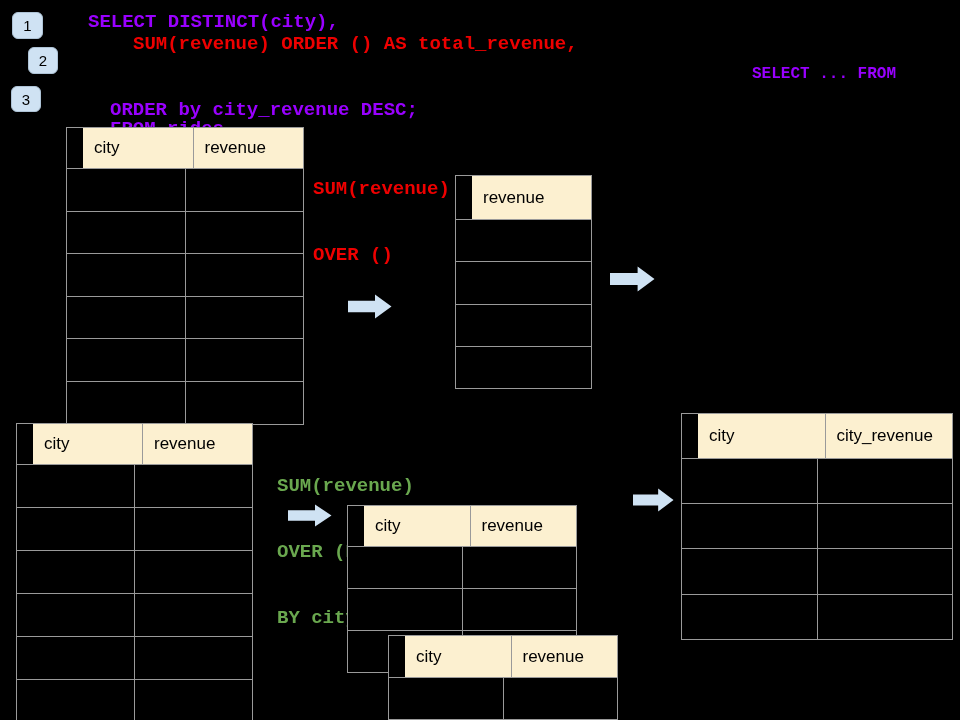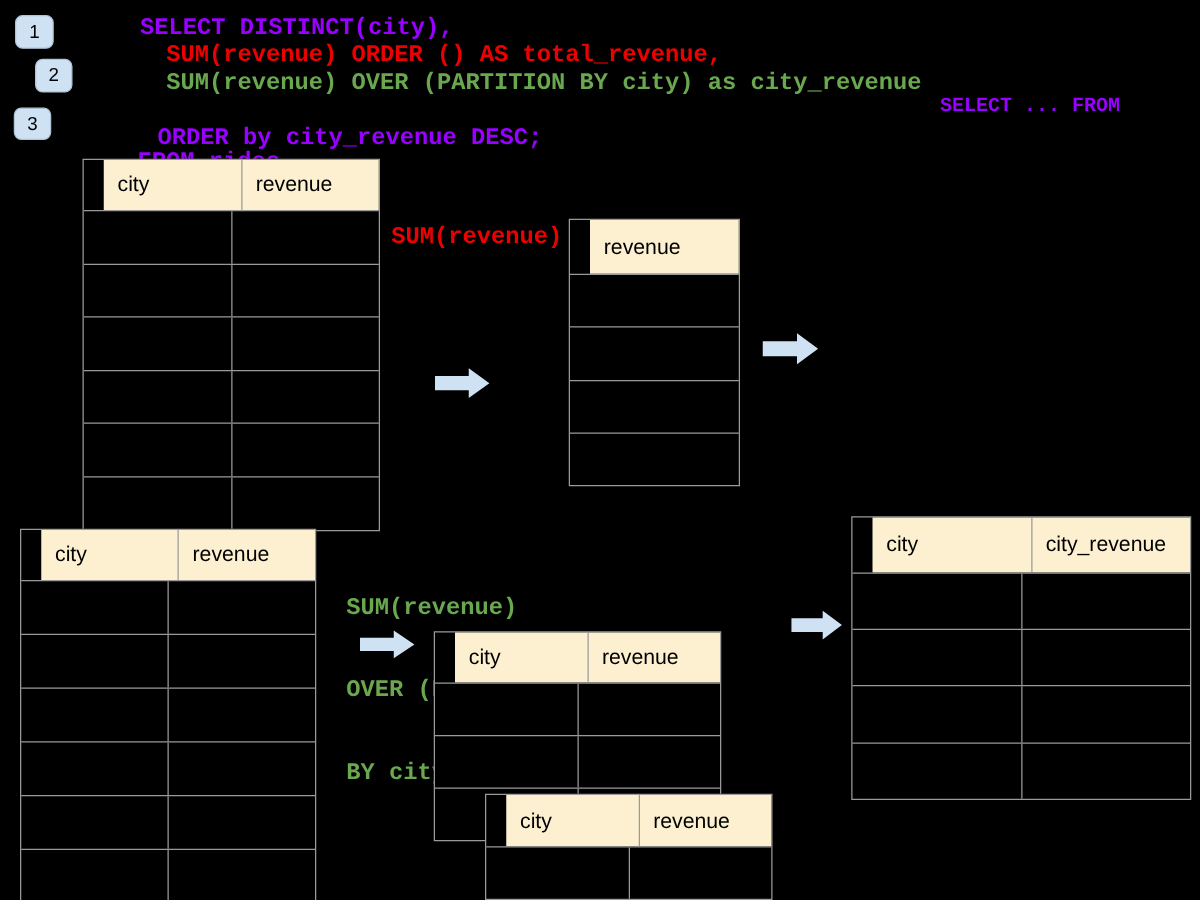--- a/index.html
+++ b/index.html
@@ -6,22 +6,22 @@
   .canvas{position:relative;width:960px;height:720px;background:var(--background,#000);overflow:hidden;}
 
   
   .code{position:absolute;font-family:"Liberation Mono",monospace;font-weight:bold;white-space:pre;}
   .code-main{font-size:19px;line-height:22px;}
   .code-small{font-size:16px;line-height:21px;}
   .sql-l0{left:88px;top:11px;}
   .sql-l1{left:133px;top:33px;}
   .sql-l2{left:133px;top:55px;}
   .sql-l3{left:110px;top:77px;}
-  .sql-l4{left:126px;top:99px;}
-  .side-snippet{left:752px;top:33px;}
+  .sql-l4{left:110px;top:99px;}
+  .side-snippet{left:752px;top:22px;}
   .ann-total{left:313px;top:134px;}
   .ann-partition{left:277px;top:431px;}
 
   
   .badge{position:absolute;display:flex;align-items:center;justify-content:center;
          background:var(--badge_bg,#cfe2f3);color:var(--badge_text,#000);
          border:1px solid #aec3d6;border-radius:6px;
          font-family:"Liberation Sans",sans-serif;font-size:15px;}
   .badge-1{left:12px;top:12px;width:29px;height:25px;}
   .badge-2{left:28px;top:47px;width:28px;height:25px;}
@@ -55,32 +55,32 @@
 </style>
 </head>
 <body>
 
 <div class="canvas">
 
   <div class="badge badge-1">1</div>
   <div class="badge badge-2">2</div>
   <div class="badge badge-3">3</div>
 
-  <div class="code code-main sql-l0" style="color: rgb(153, 0, 255); margin-left: 24px;">SELECT DISTINCT(city),</div>
+  <div class="code code-main sql-l0" style="color: rgb(153, 0, 255);">SELECT DISTINCT(city),</div>
   <div class="code code-main sql-l1" style="color: rgb(238, 0, 0);">SUM(revenue) ORDER () AS total_revenue,</div>
-  <div class="code code-main sql-l2" style="color: rgb(106, 168, 79);">SUM(revenue) OVER (PARTITION BY city) as city_revenue</div>
   <div class="code code-main sql-l3" style="color: rgb(153, 0, 255); margin-top: 41px;">FROM rides</div>
   <div class="code code-main sql-l4" style="color: rgb(153, 0, 255);">ORDER by city_revenue DESC;</div>
 
   <div class="code code-small side-snippet">
     <div style="color: rgb(153, 0, 255);">SELECT ... FROM</div>
   </div>
 
   <div class="code code-main ann-total">
     <div style="color: rgb(238, 0, 0);">SUM(revenue)</div>
+    <div style="color: rgb(238, 0, 0);">OVER ()</div>
   </div>
 
   <div class="code code-main ann-partition">
     <div style="color: rgb(106, 168, 79);">SUM(revenue)</div>
     <div style="color: rgb(106, 168, 79);">OVER (PARTITION</div>
     <div style="color: rgb(106, 168, 79);">BY city)</div>
   </div>
 
   <div class="tbl" id="tbl-source_top">
       <div class="thead">

